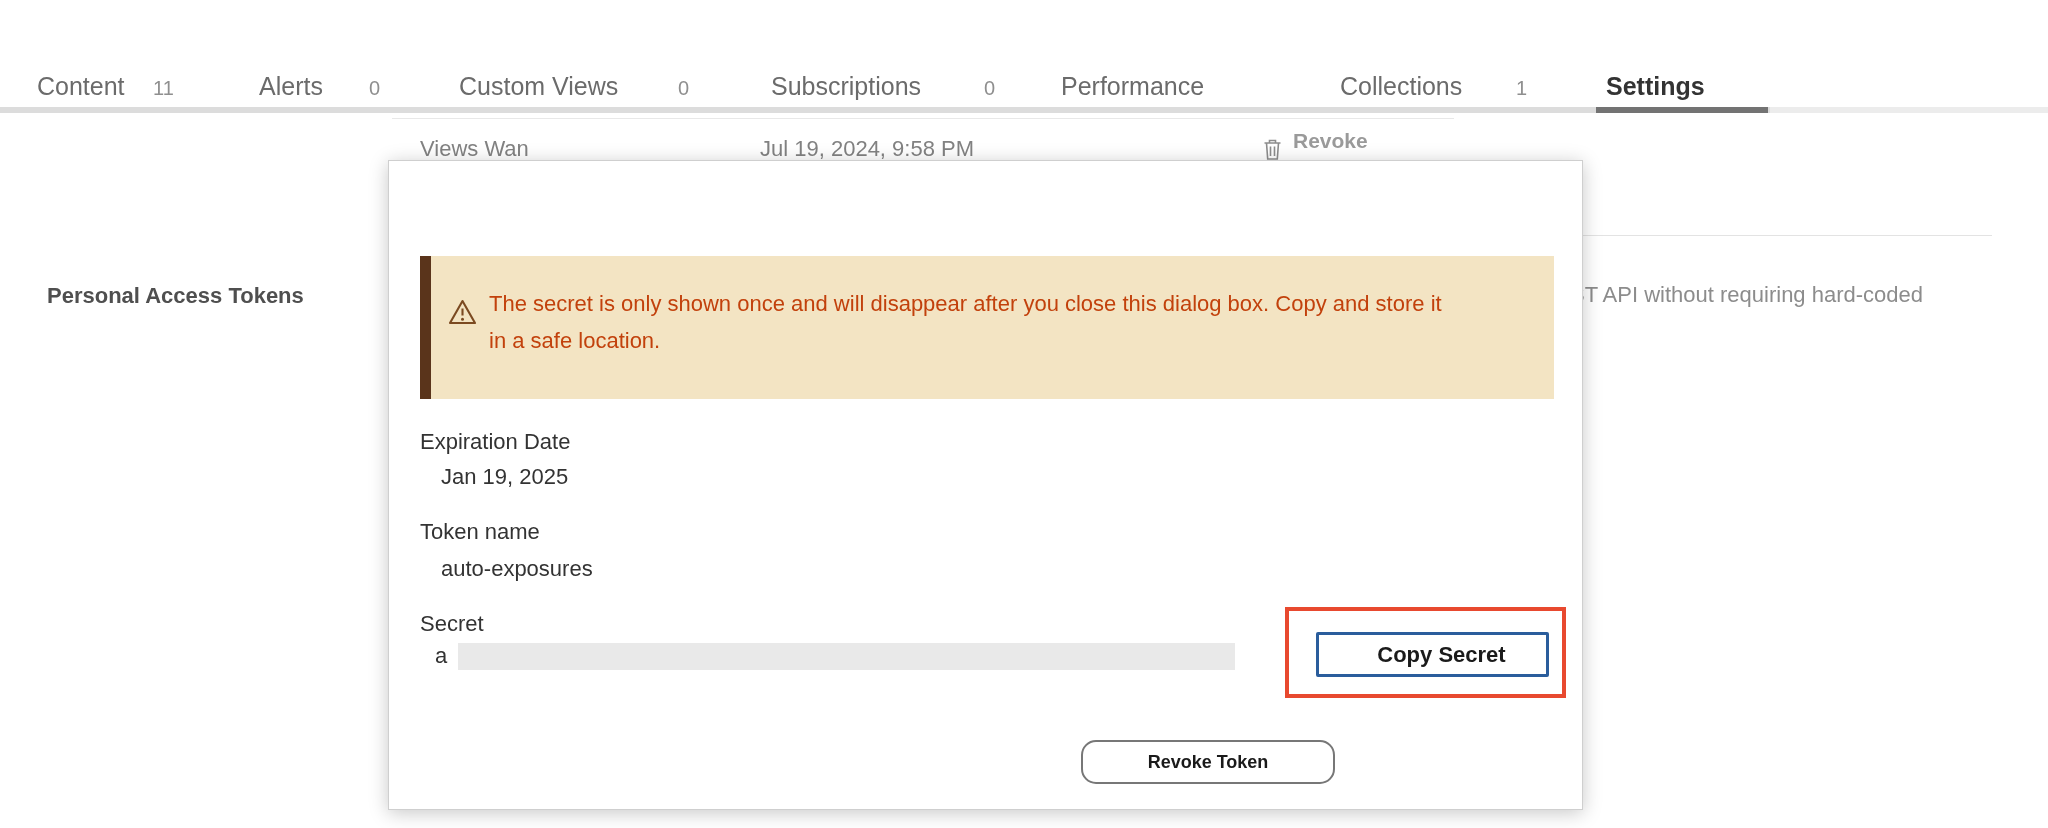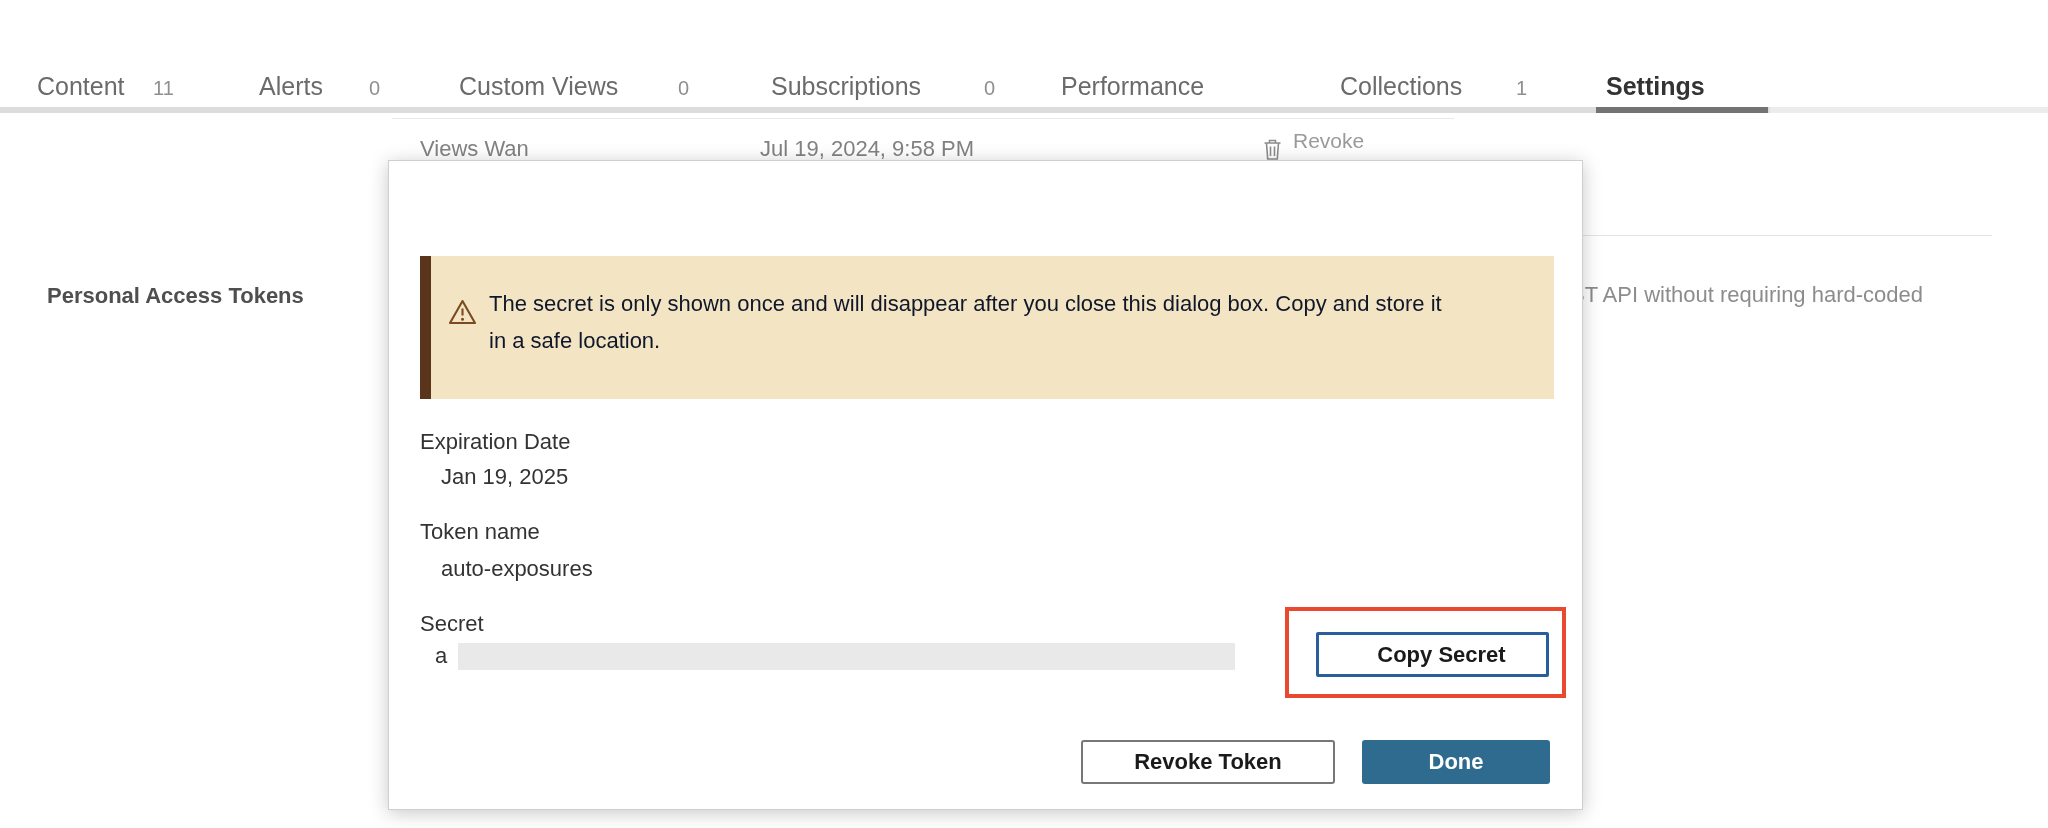--- a/index.html
+++ b/index.html
@@ -14,60 +14,60 @@
   .tab.active{color:#333;font-weight:bold;}
   .tabcount{position:absolute;top:77px;font-size:20px;color:#8f8f8f;}
   .tabline{position:absolute;top:107px;left:0;width:2048px;height:6px;background:#dcdcdc;}
   .tabline-light{position:absolute;top:107px;left:1770px;width:278px;height:6px;background:#ececec;}
   .tabline-active{position:absolute;top:107px;left:1596px;width:172px;height:6px;background:#737373;}
   
   .bg-divider1{position:absolute;top:118px;left:392px;width:1062px;height:1px;background:#e8e8e8;}
   .bg-row-user{position:absolute;top:136px;left:420px;font-size:22px;color:#828282;}
   .bg-row-time{position:absolute;top:136px;left:760px;font-size:22px;color:#828282;}
   .bg-trash{position:absolute;top:137px;left:1262px;}
-  .bg-row-action{position:absolute;top:129px;left:1293px;font-size:21px;font-weight:normal;color:#9a9a9a;}
+  .bg-row-action{position:absolute;top:129px;left:1293px;font-size:21px;font-weight:bold;color:#9a9a9a;}
   .bg-heading{position:absolute;top:283px;left:47px;font-size:22px;font-weight:bold;color:#4f4f4f;}
   .bg-divider2{position:absolute;top:235px;left:1560px;width:432px;height:1px;background:#e3e3e3;}
   .bg-right-text{position:absolute;top:282px;left:1570px;font-size:22px;color:#8c8c8c;white-space:nowrap;}
   
   .modal{
     position:absolute;left:388px;top:160px;width:1195px;height:650px;
     background:#ffffff;border:1px solid #cfcfcf;box-sizing:border-box;
     box-shadow:0 3px 18px rgba(0,0,0,0.22);z-index:10;
   }
   .modal-header{position:absolute;left:0;top:0;width:100%;height:60px;background:#f0efef;}
   .modal-title{position:absolute;left:31px;top:0;line-height:60px;font-size:21px;color:#333;}
   .modal-close{position:absolute;right:16px;top:15px;width:30px;height:30px;cursor:pointer;display:flex;align-items:center;justify-content:center;background:none;border:none;padding:0;}
   
   .banner{
     position:absolute;left:31px;top:95px;width:1134px;height:143px;box-sizing:border-box;
     background:#f3e4c3;border-left:11px solid #5a341b;
   }
   .banner-icon{position:absolute;left:16px;top:42px;}
-  .banner-text{position:absolute;left:58px;top:29px;width:960px;font-size:22px;line-height:37px;color:#0f172a;}
+  .banner-text{position:absolute;left:58px;top:29px;width:960px;font-size:22px;line-height:37px;color:#c2410c;}
   
   .fld-label{position:absolute;left:31px;font-size:22px;color:#333;}
   .fld-value{position:absolute;left:52px;font-size:22px;color:#333;}
   .lbl-exp{top:268px;} .val-exp{top:303px;}
   .lbl-token{top:358px;} .val-token{top:395px;}
   .lbl-secret{top:450px;}
   .secret-prefix{position:absolute;left:46px;top:482px;font-size:22px;color:#333;}
   .secret-bar{position:absolute;left:69px;top:482px;width:777px;height:27px;background:#e9e9e9;}
   
   .annotation{position:absolute;left:896px;top:446px;width:281px;height:91px;border:4px solid #e8492f;box-sizing:border-box;pointer-events:none;}
   .btn-copy{
     position:absolute;left:927px;top:471px;width:233px;height:45px;box-sizing:border-box;
     background:#ffffff;border:3px solid #2a5d9c;border-radius:2px;
     font-family:inherit;font-size:22px;font-weight:bold;color:#1a1a1a;cursor:pointer;padding-left:24px;
   }
   
   .btn-revoke{
     position:absolute;left:692px;top:579px;width:254px;height:44px;box-sizing:border-box;
-    background:#ffffff;border:2px solid #777;border-radius:3px;
-    font-family:inherit;font-size:22px;font-weight:bold;color:#1a1a1a;cursor:pointer;
+    background:#ffffff;border:2px solid #777;border-radius:15px;
+    font-family:inherit;font-size:18px;font-weight:bold;color:#1a1a1a;cursor:pointer;
   }
   .btn-done{
     position:absolute;left:973px;top:579px;width:188px;height:44px;box-sizing:border-box;
     background:#2e6b8f;border:none;border-radius:3px;
     font-family:inherit;font-size:22px;font-weight:bold;color:#ffffff;cursor:pointer;
   }
 </style>
 </head>
 <body>
 
@@ -124,16 +124,15 @@
     <span class="fld-label lbl-token">Token name</span>
     <span class="fld-value val-token">auto-exposures</span>
     <span class="fld-label lbl-secret">Secret</span>
     <span class="secret-prefix">a</span>
     <div class="secret-bar"></div>
 
     <div class="annotation"></div>
     <button class="btn-copy">Copy Secret</button>
 
     <button class="btn-revoke">Revoke Token</button>
-    <button class="btn-done">Done</button>
   </div>
 
 </div>
 
 </body></html>

